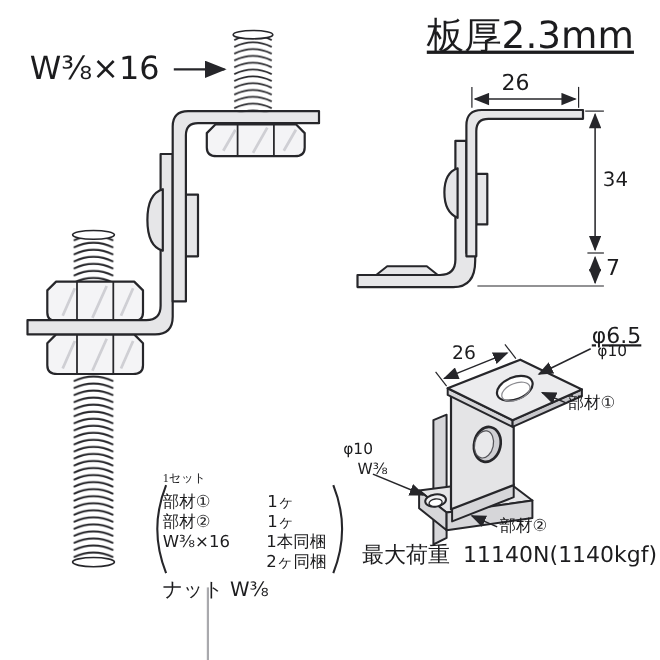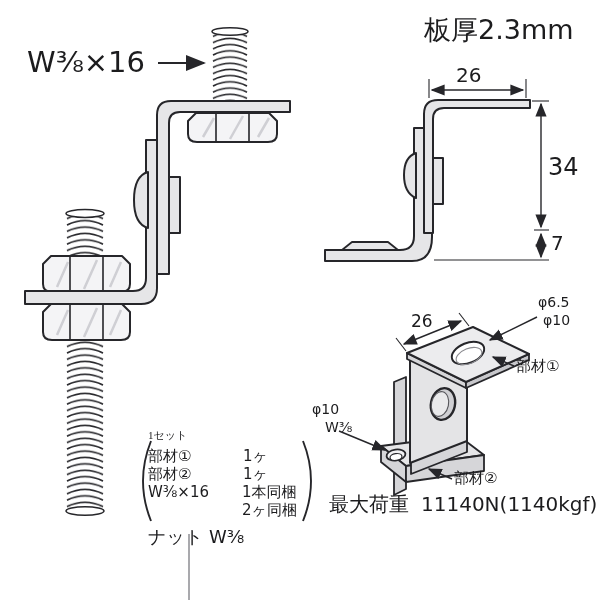--- a/index.html
+++ b/index.html
@@ -142,28 +142,28 @@
   </g>
 
   <g fill="none" stroke="#26262a" stroke-width="1.9">
     <path d="M151,441 Q135,481 151,521"></path>
     <path d="M303,441 Q319,481 303,521"></path>
   </g>
 </svg>
 
 <div class="t" style="left:27px;top:47px;font-size:29px;">W⅜×16</div>
 
-<div class="t" style="left:424px;top:16px;font-size:27px;">板厚2.3mm</div>
+<div class="t" style="left:388px;top:16px;font-size:34px;text-decoration:underline;">板厚2.3mm</div>
 
 <div class="t" style="left:456px;top:65px;font-size:20px;">26</div>
-<div class="t" style="left:548px;top:155px;font-size:24px;">34</div>
+<div class="t" style="left:548px;top:155px;font-size:18px;">34</div>
 <div class="t" style="left:551px;top:233px;font-size:20px;">7</div>
 
 <div class="t" style="left:411px;top:313px;font-size:17px;">26</div>
-<div class="t" style="left:538px;top:295px;font-size:14px;">φ6.5</div>
+<div class="t" style="left:538px;top:295px;font-size:20px;text-decoration:underline;">φ6.5</div>
 <div class="t" style="left:543px;top:313px;font-size:14px;">φ10</div>
 <div class="t" style="left:516px;top:359px;font-size:15px;">部材①</div>
 <div class="t" style="left:312px;top:402px;font-size:14px;">φ10</div>
 <div class="t" style="left:309px;top:420px;font-size:14px;margin-left:16px;">W⅜</div>
 <div class="t" style="left:454px;top:471px;font-size:15px;">部材②</div>
 
 <div class="t" style="left:148px;top:430px;font-size:11px;font-family:Liberation Serif, serif;">1セット</div>
 <div class="t" style="left:148px;top:449px;font-size:15px;">部材①</div>
 <div class="t" style="left:243px;top:449px;font-size:15px;">1ヶ</div>
 <div class="t" style="left:148px;top:467px;font-size:15px;">部材②</div>

